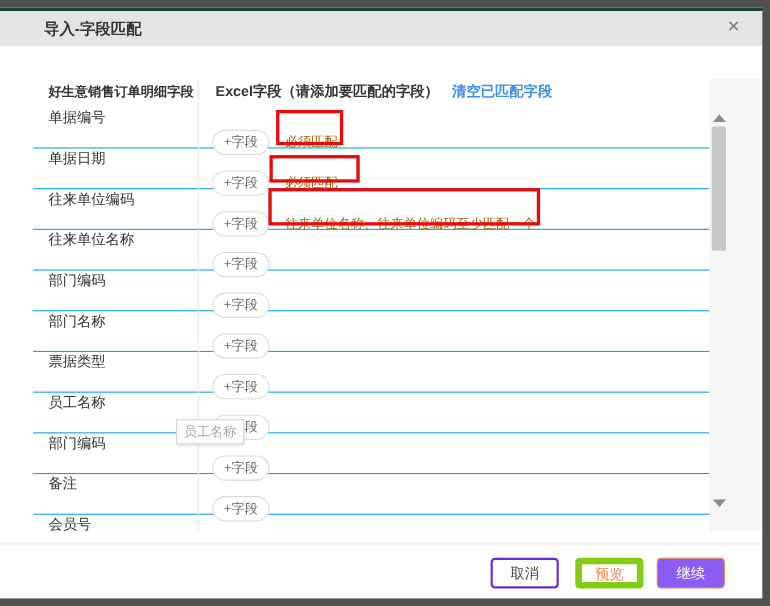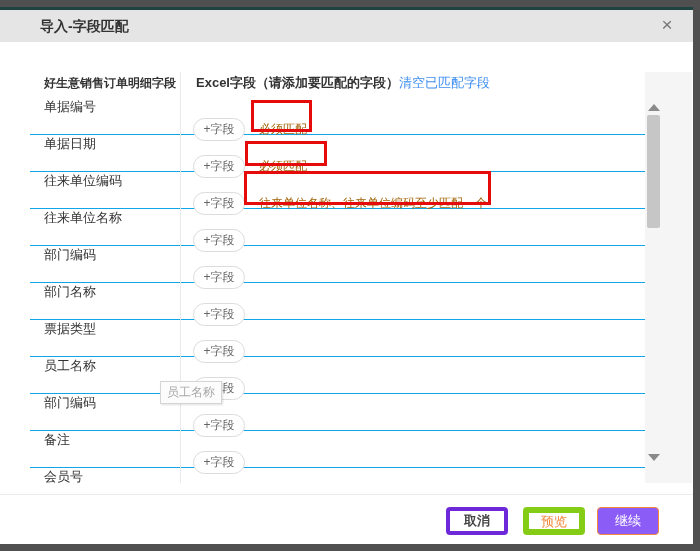--- a/index.html
+++ b/index.html
@@ -24,21 +24,21 @@
   .titlebar .title { padding-left: 40px; font-size: 14px; font-weight: bold; color: #333; }
   .close-btn {
     position: absolute; right: 14px; top: 0; width: 24px; height: 32px;
     text-align: center; font-size: 19px; color: #777; cursor: pointer; line-height: 30px;
   }
 
   
   .thead { position: absolute; left: 30px; top: 72px; width: 615px; height: 26px; display: flex; }
   .thead .th-left  { width: 150px; padding-left: 14px; font-size: 12px; font-weight: bold; color: #333; line-height: 22px; }
   .thead .th-right { flex: 1; padding-left: 16px; font-size: 13px; font-weight: bold; color: #333; line-height: 22px; white-space: nowrap; }
-  .clear-link { font-size: 13px; font-weight: normal; color: #3e8ef0; margin-left: 0; cursor: pointer; }
+  .clear-link { font-size: 13px; font-weight: bold; color: #3e8ef0; margin-left: 12px; cursor: pointer; }
 
   
   .gutter { position: absolute; left: 645px; top: 72px; width: 47px; height: 411px; background: #f5f5f5; }
 
   
   .rows-viewport {
     position: absolute; left: 30px; top: 98px; width: 615px; height: 385px;
     overflow: hidden; background: #fff;
   }
   .row { display: flex; height: 37px; border-bottom: 1px solid #0ea5e9; align-items: flex-start; }
@@ -83,21 +83,21 @@
     font-size: 12px; color: #a8a8a8; padding: 2px 6px; white-space: nowrap;
   }
 
   
   .footer-divider { position: absolute; left: 0; top: 494px; width: 693px; height: 1px; background: #ebebeb; }
   .btn {
     position: absolute; top: 507px; width: 62px; height: 28px;
     border-radius: 4px; font-size: 13px; cursor: pointer; text-align: center;
     font-family: "Liberation Sans", "DejaVu Sans", sans-serif;
   }
-  .btn-cancel  { left: 446px; background: #fff; border: 4px solid #6d28d9; color: #444; font-weight: bold; }
+  .btn-cancel  { left: 446px; background: #fff; border: 2px solid #6d28d9; color: #444; }
   .btn-preview { left: 523px; background: #fff; border: 6px solid #84cc16; color: #f2873d; }
   .btn-continue{ left: 597px; background: #8b5cf6; border: 1px solid #f2873d; color: #fff; }
 </style>
 </head>
 <body>
 
 <div class="page">
 
   <div class="chrome-top"></div>
   <div class="chrome-teal"></div>

